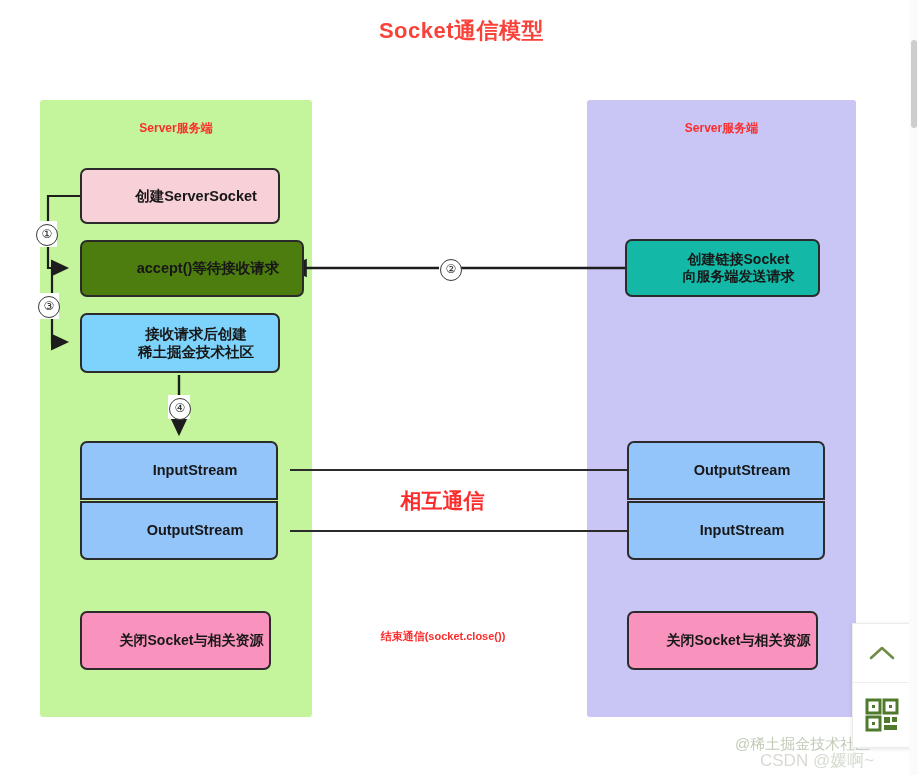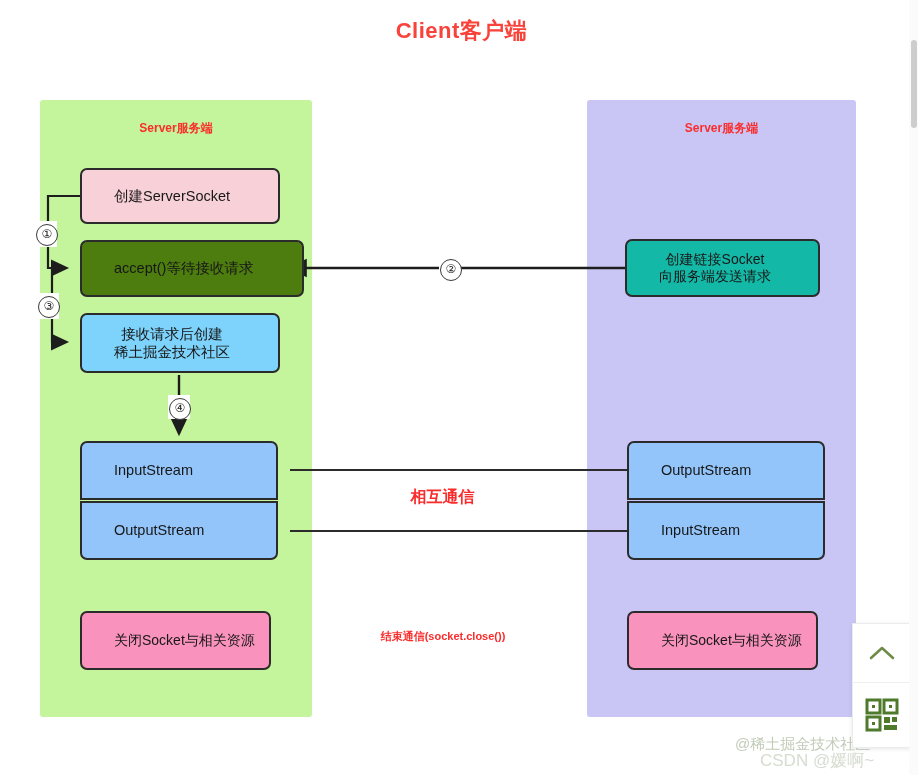--- a/index.html
+++ b/index.html
@@ -62,24 +62,24 @@
   }
 
   
   .node {
     position: absolute;
     box-sizing: border-box;
     border: 2px solid #2b2b2b;
     border-radius: 7px;
     display: flex;
     align-items: center;
-    justify-content: flex-start;
+    justify-content: center;
     text-align: center;
     font-size: 14.5px;
-    font-weight: normal;
+    font-weight: bold;
     color: #171717;
     line-height: 1.25;
     padding-left: 32px;
   }
 
   
   #node-create-serversocket {
     left: 80px; top: 168px; width: 200px; height: 56px;
     background: #f8d0d8;
   }
@@ -137,21 +137,21 @@
 
   
   .mid-label {
     position: absolute;
     color: #fa2d2d;
     font-weight: bold;
     text-align: center;
   }
   #label-mutual {
     left: 370px; top: 487px; width: 145px;
-    font-size: 16px;
+    font-size: 21px;
   }
   #label-close-comm {
     left: 318px; top: 629px; width: 250px;
     font-size: 11px;
   }
 
   
   #connectors {
     position: absolute;
     left: 0; top: 0;
@@ -252,21 +252,21 @@
     height: 88px;
     background: #cdcdcd;
     border-radius: 3px;
   }
 </style>
 </head>
 <body>
 
 <div id="canvas">
 
-  <div id="diagram-title">Client客户端</div>
+  <div id="diagram-title">Socket通信模型</div>
 
   <div id="server-panel" class="panel">
     <div class="panel-title">Server服务端</div>
   </div>
 
   <div id="client-panel" class="panel">
     <div class="panel-title">Server服务端</div>
   </div>
 
   <svg id="connectors" viewBox="0 0 923 775" xmlns="http://www.w3.org/2000/svg">

